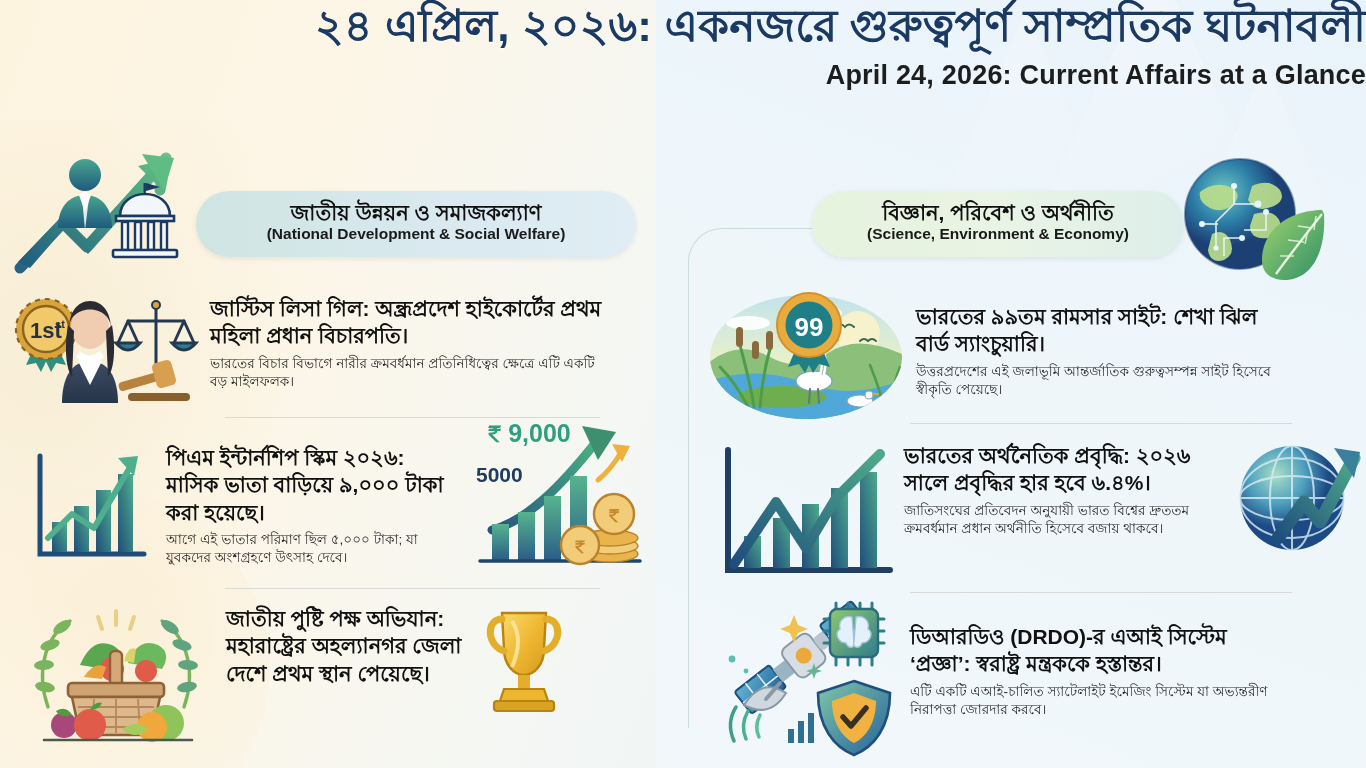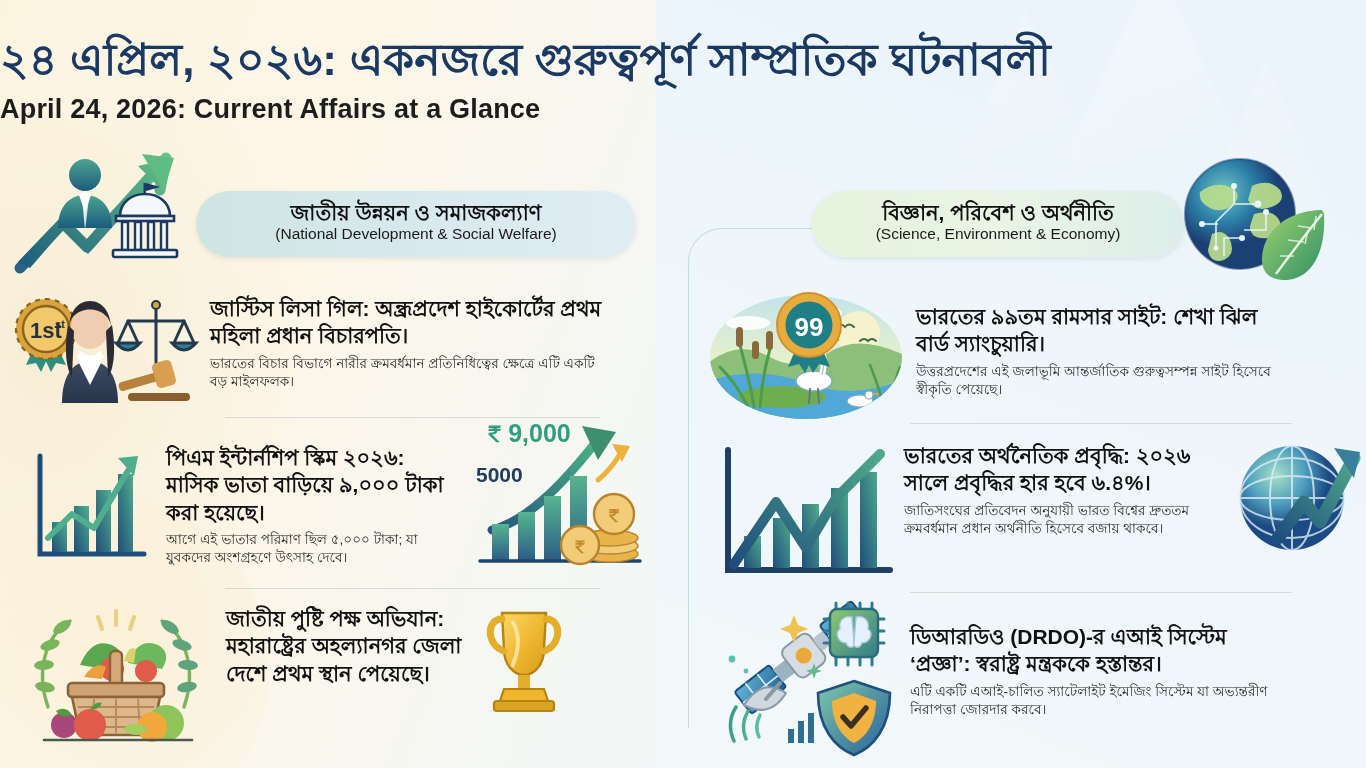--- a/index.html
+++ b/index.html
@@ -32,21 +32,21 @@
   .poly1 { right:90px; top:-40px; width:240px; height:260px; clip-path:polygon(50% 0,100% 100%,0 100%); }
   .poly2 { right:250px; top:10px; width:180px; height:210px; clip-path:polygon(50% 0,100% 100%,0 100%); opacity:.3; }
   .poly3 { right:0px;  top:60px; width:200px; height:240px; clip-path:polygon(50% 0,100% 100%,0 100%); opacity:.25; }
   .bg-curve {
     position:absolute; left:-90px; bottom:-80px; width:360px; height:360px;
     border-radius:50%;
     background:radial-gradient(circle at 60% 40%,#fbf0d8 0%,rgba(251,240,216,0) 72%);
   }
 
   
-  #header { position:relative; z-index:3; text-align:left; padding-top:34px; }
+  #header { position:relative; z-index:3; text-align:right; }
   .title-bn {
     font-size:44px; font-weight:bold; color:#1b3a63;
     letter-spacing:.2px; line-height:1.18;
     text-shadow:0 1px 0 rgba(255,255,255,.6);
   }
   .title-en {
     margin-top:8px; font-size:27px; font-weight:bold; color:#1d1d1d;
     letter-spacing:.2px;
   }
 
@@ -60,21 +60,21 @@
     left:196px; top:191px; width:440px; height:66px;
     background:linear-gradient(90deg,#cfe5e2 0%,#d9e9ef 55%,#e0edf4 100%);
     box-shadow:0 2px 5px rgba(40,70,90,.10);
   }
   .pill-right {
     left:812px; top:191px; width:372px; height:66px;
     background:linear-gradient(90deg,#e6f3de 0%,#e9f4e4 50%,#ddeeea 100%);
     box-shadow:0 2px 5px rgba(40,70,90,.10);
   }
   .pill-bn { font-size:21px; font-weight:bold; color:#111; line-height:1.1; }
-  .pill-en { font-size:15.5px; font-weight:normal; color:#1a1a1a; margin-top:0; }
+  .pill-en { font-size:15.5px; font-weight:bold; color:#1a1a1a; margin-top:0; }
 
   
   #connector {
     position:absolute; z-index:2; left:688px; top:228px;
     width:130px; height:500px;
     border-left:1.6px solid #c8dcd8; border-top:1.6px solid #c8dcd8;
     border-top-left-radius:34px;
   }
 
   

